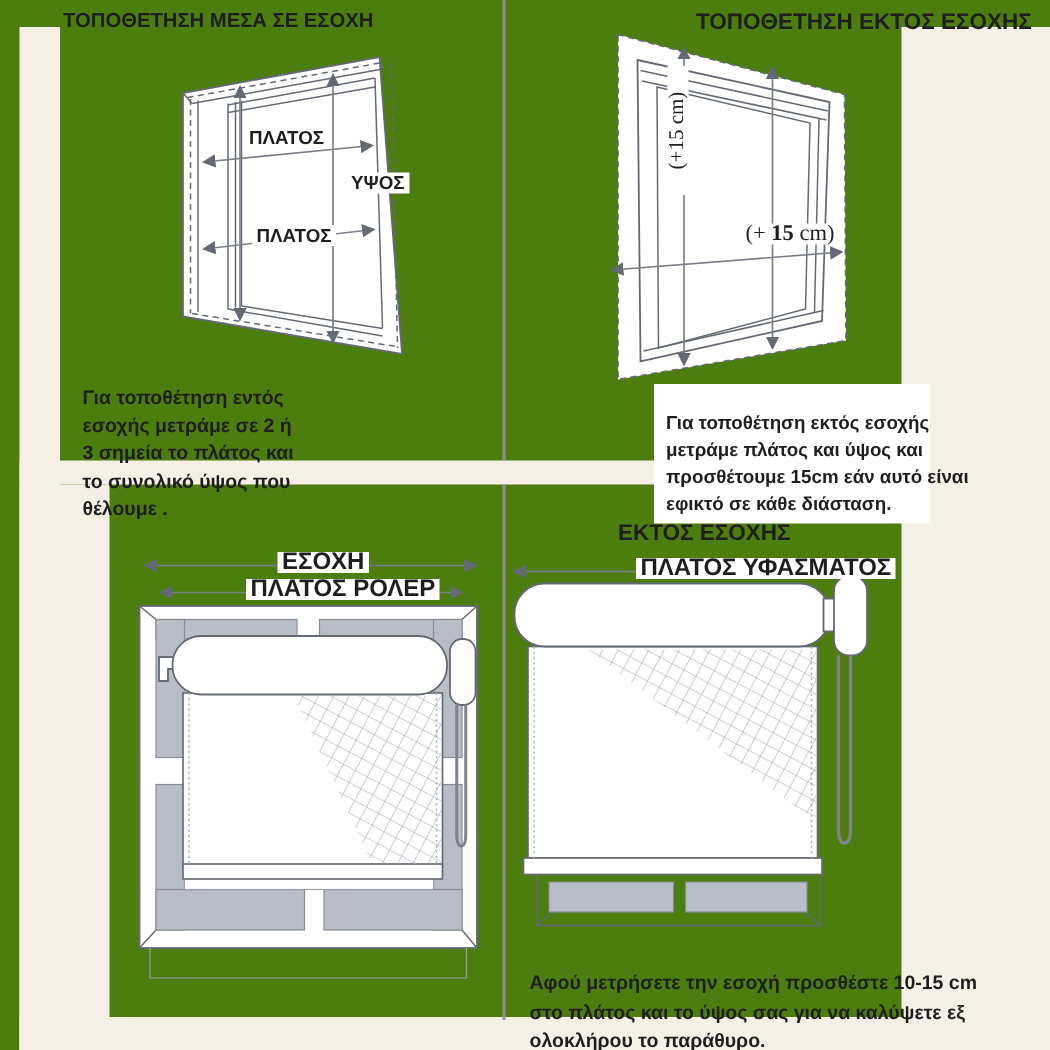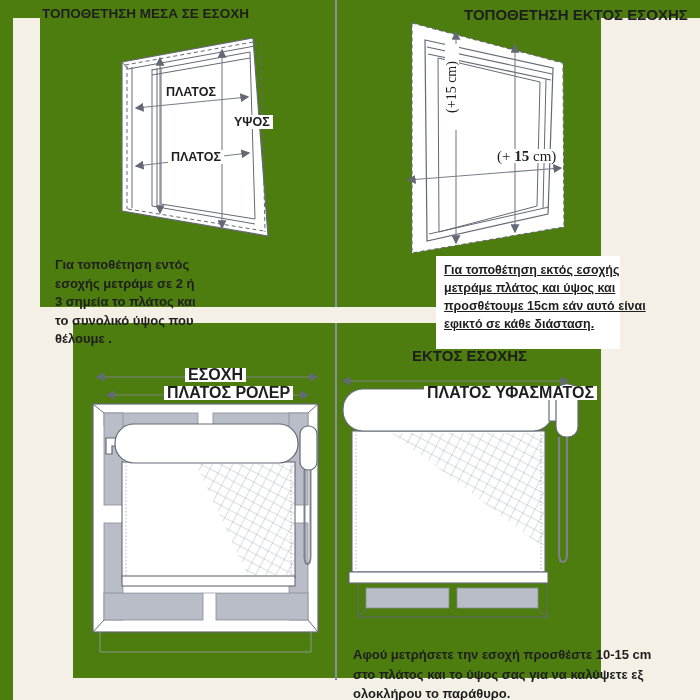--- a/index.html
+++ b/index.html
@@ -154,31 +154,31 @@
 
   <div class="lbl" style="left:163px;top:85px;font-size:12.5px;">ΠΛΑΤΟΣ</div>
   <div class="lbl" style="left:168px;top:150px;font-size:12.5px;">ΠΛΑΤΟΣ</div>
   <div class="lbl" style="left:231px;top:115px;font-size:12.5px;">ΥΨΟΣ</div>
 
   <div class="lbl serif rot" style="left:409px;top:80px;width:80px;font-size:14px;">(+15 cm)</div>
   <div class="lbl serif" style="left:494px;top:149px;font-size:15px;"><span>(+ </span><b>15</b><span> cm)</span></div>
 
   <div class="lbl" style="left:185px;top:368px;">ΕΣΟΧΗ</div>
   <div class="lbl" style="left:164px;top:386px;">ΠΛΑΤΟΣ ΡΟΛΕΡ</div>
-  <div class="lbl" style="left:424px;top:372px;margin-top:14px;">ΠΛΑΤΟΣ ΥΦΑΣΜΑΤΟΣ</div>
+  <div class="lbl" style="left:424px;top:372px;">ΠΛΑΤΟΣ ΥΦΑΣΜΑΤΟΣ</div>
 
   <div class="cap" style="left:55px;top:256px;font-size:13px;line-height:18.5px;">
     <div>Για τοποθέτηση εντός</div>
     <div>εσοχής μετράμε σε 2 ή</div>
     <div>3 σημεία το πλάτος και</div>
     <div>το συνολικό ύψος που</div>
     <div>θέλουμε .</div>
   </div>
 
-  <div class="cap" style="left:444px;top:261px;font-size:12.5px;line-height:18px;text-decoration:underline;">
+  <div class="cap" style="left:444px;top:273px;font-size:12.5px;line-height:18px;">
     <div>Για  τοποθέτηση εκτός εσοχής</div>
     <div>μετράμε πλάτος και ύψος και</div>
     <div>προσθέτουμε 15cm εάν αυτό είναι</div>
     <div>εφικτό σε κάθε διάσταση.</div>
   </div>
 
   <div class="cap" style="left:353px;top:605px;font-size:13px;line-height:19.5px;margin-top:40px;">
     <div>Αφού μετρήσετε την εσοχή προσθέστε 10-15 cm</div>
     <div>στο πλάτος και το ύψος σας για να καλύψετε εξ</div>
     <div>ολοκλήρου το παράθυρο.</div>

